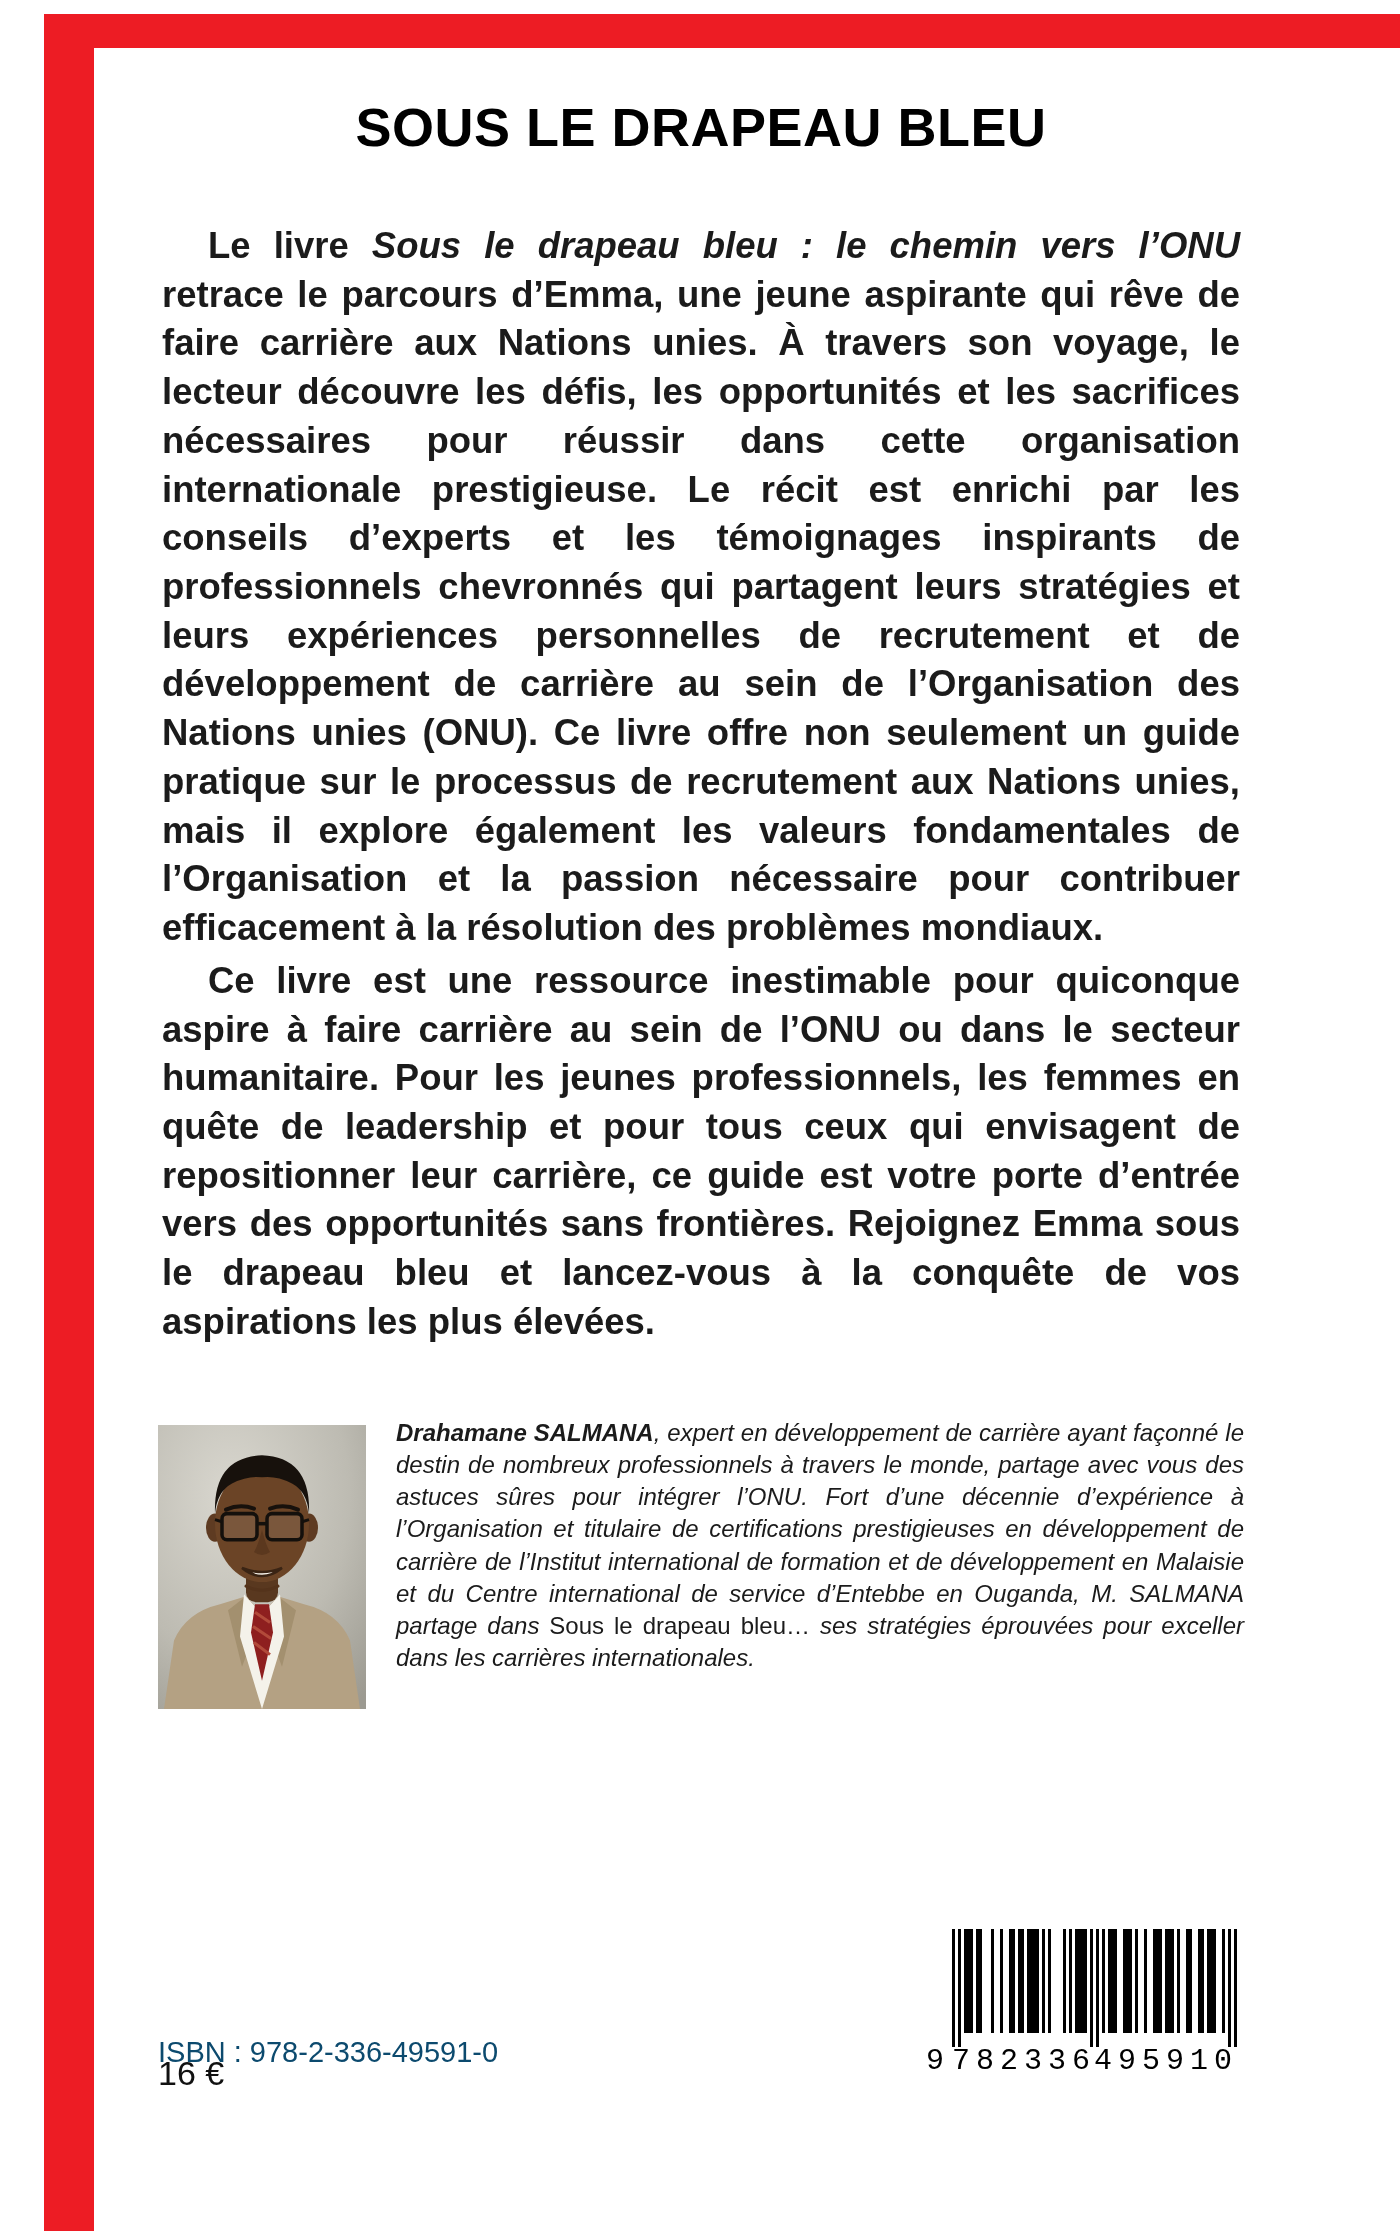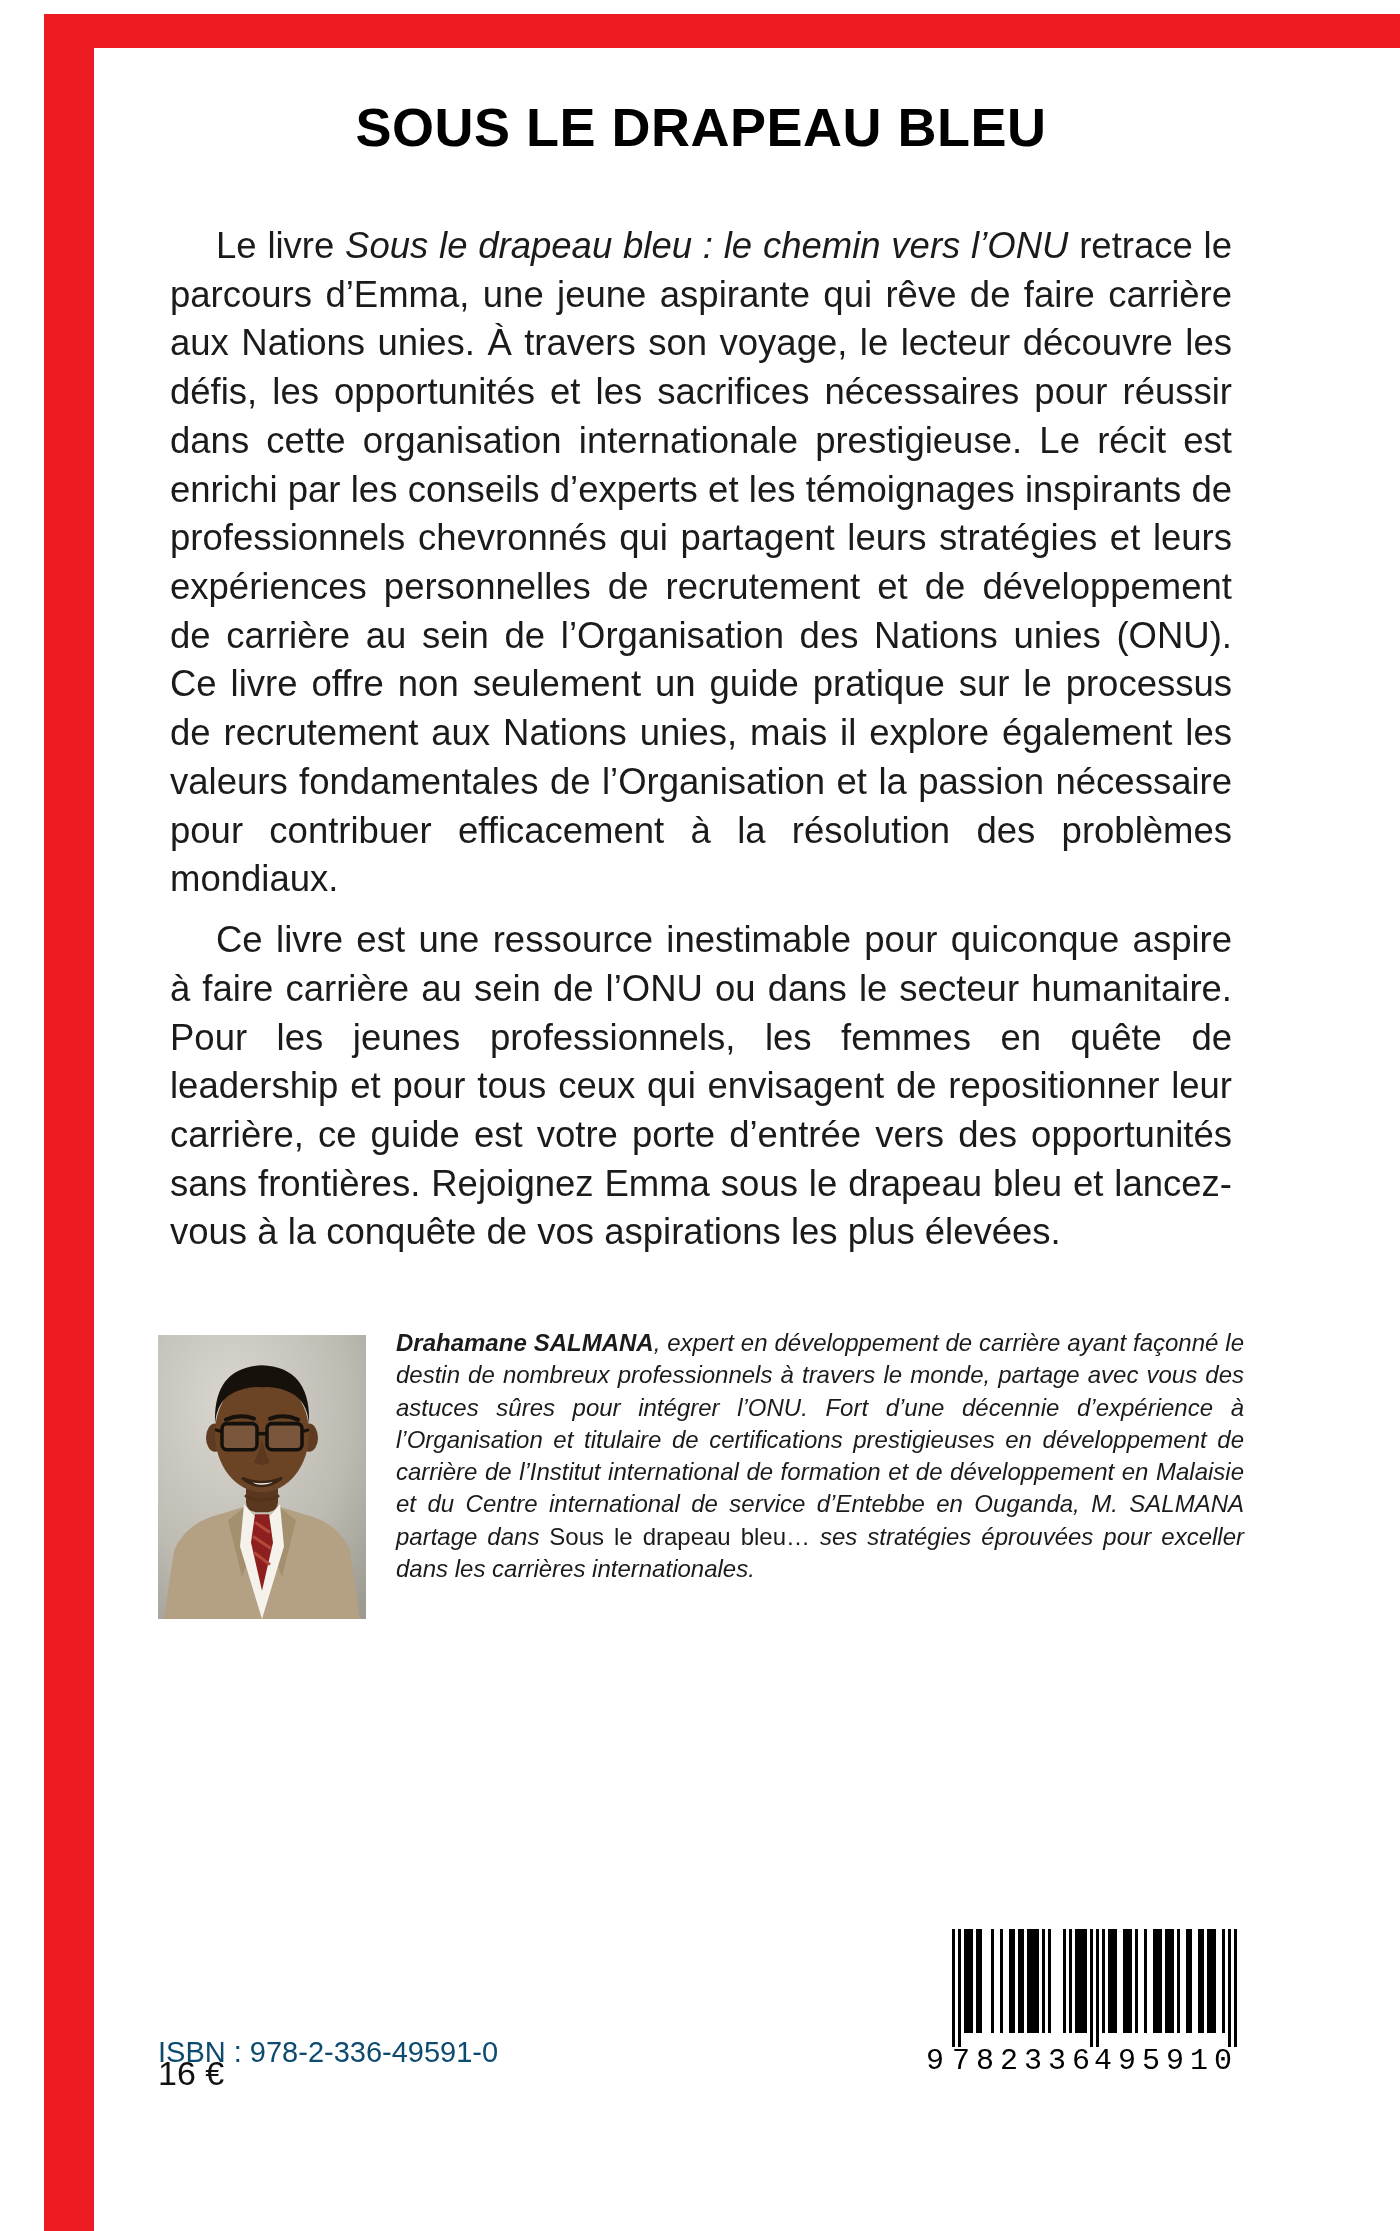--- a/index.html
+++ b/index.html
@@ -36,21 +36,21 @@
   .book-subtitle{
     margin:34px 0 0 0;
     font-size:47px; font-weight:400;
     text-align:center; color:#111;
   }
   .synopsis{
     margin-top:64px;
     font-size:36.5px; line-height:1.335;
     text-align:justify;
   }
-  .synopsis p{ margin:12px; text-indent:46px; }
+  .synopsis p{ margin:4px; text-indent:46px;font-weight:bold; }
   .bio{
     margin-top:70px;
     font-size:24px; line-height:1.345;
     text-align:justify;
     font-style:italic;
   }
   .bio .author-name{ font-weight:700; }
   .bio .roman{ font-style:normal; }
   .author-photo{
     float:left;

